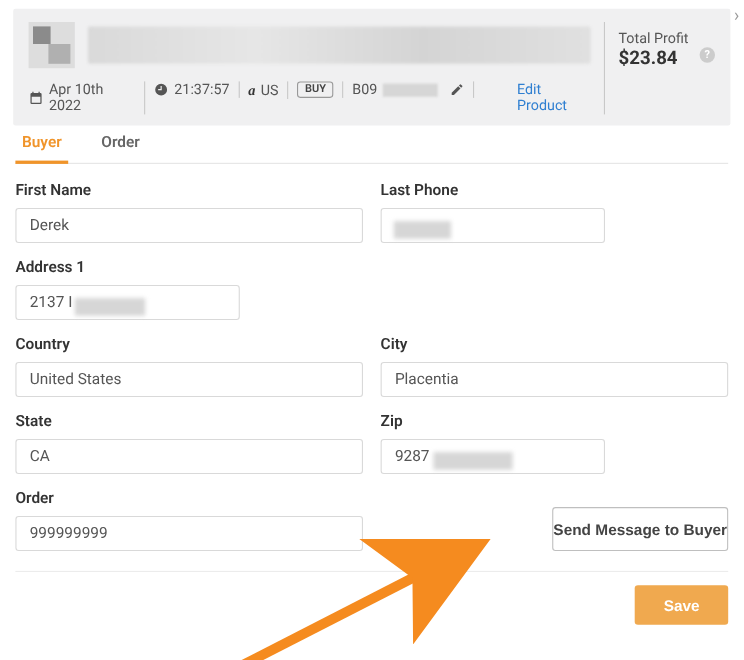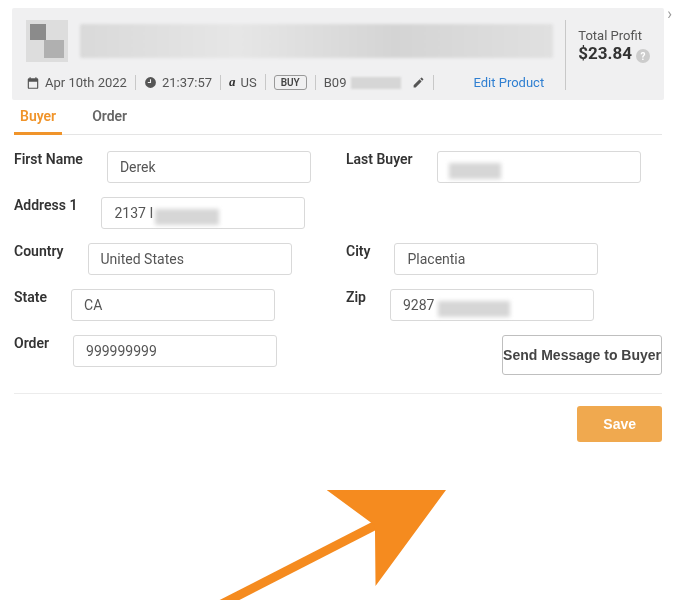--- a/index.html
+++ b/index.html
@@ -54,21 +54,21 @@
     .thumb::after { bottom:4px; right:4px; width:20px; height:18px; background:#b0b0b0; }
     .title-redact {
       flex: 1;
       height: 34px;
       background: linear-gradient(90deg, #d9d9d9, #e6e6e6, #d4d4d4, #e0e0e0);
       filter: blur(1.5px);
       border-radius: 2px;
     }
     .meta-row {
       display: flex;
-      align-items: flex-end;
+      align-items: flex-start;
       gap: 8px;
       color: #555;
       font-size: 13px;
     }
     .meta-cell {
       display: inline-flex;
       align-items: center;
       gap: 5px;
       padding-right: 8px;
       border-right: 1px solid #c8c8c8;
@@ -89,21 +89,21 @@
       background: #d6d6d6;
       filter: blur(1px);
       vertical-align: middle;
     }
     .edit-link { color: #2f7fd1; margin-left: 31px; }
     .profit {
       text-align: left;
       padding-top: 8px;
     }
     .profit-label { font-size: 13px; color: #555; }
-    .profit-value { font-size: 17px; font-weight: 700; color: #333; display:flex; gap:4px; align-items:flex-end; }
+    .profit-value { font-size: 17px; font-weight: 700; color: #333; display:flex; gap:20px; align-items:flex-start; }
     .q-icon { width:14px; height:14px; border-radius:50%; background:#ccc; color:#fff; font-size:10px; display:inline-flex; align-items:center; justify-content:center; font-weight:700;}
     .tabs {
       margin: 0 14px 0 14px;
       display: flex;
       gap: 24px;
       border-bottom: 1px solid #e5e5e5;
     }
     .tab {
       padding: 8px 6px;
       font-size: 14px;
@@ -115,21 +115,21 @@
       color: #f0942a;
       border-bottom: 3px solid #f0942a;
       margin-bottom: -1px;
     }
     .form {
       padding: 16px 14px 8px 14px;
       display: grid;
       grid-template-columns: 1fr 1fr;
       gap: 14px 16px;
     }
-    .field { display: flex; flex-direction: row; gap: 24px; }
+    .field { display: flex; flex-direction: column; gap: 8px; }
     .field.full { grid-column: 1 / -1; }
     .field label { font-size: 14px; font-weight: 600; color: #333; }
     .field input {
       height: 32px;
       border: 1px solid #d9d9d9;
       border-radius: 3px;
       padding: 0 12px;
       font-size: 14px;
       color: #555;
       font-family: inherit;
@@ -244,21 +244,21 @@
   <div class="tab active">Buyer</div>
   <div class="tab">Order</div>
 </div>
 
 <div class="form">
   <div class="field">
     <label>First Name</label>
     <input type="text" value="Derek" style="">
   </div>
   <div class="field">
-    <label>Last Buyer</label>
+    <label>Last Phone</label>
     <div class="redact-input">
       <input type="text" value="" style="">
       <div class="redact-overlay" style="left:12px; top:12px; width:52px;"></div>
     </div>
   </div>
   <div class="field full">
     <label>Address 1</label>
     <div class="redact-input">
       <input type="text" value="2137 I" style="">
       <div class="redact-overlay" style="left:54px; top:12px; width:64px;"></div>

